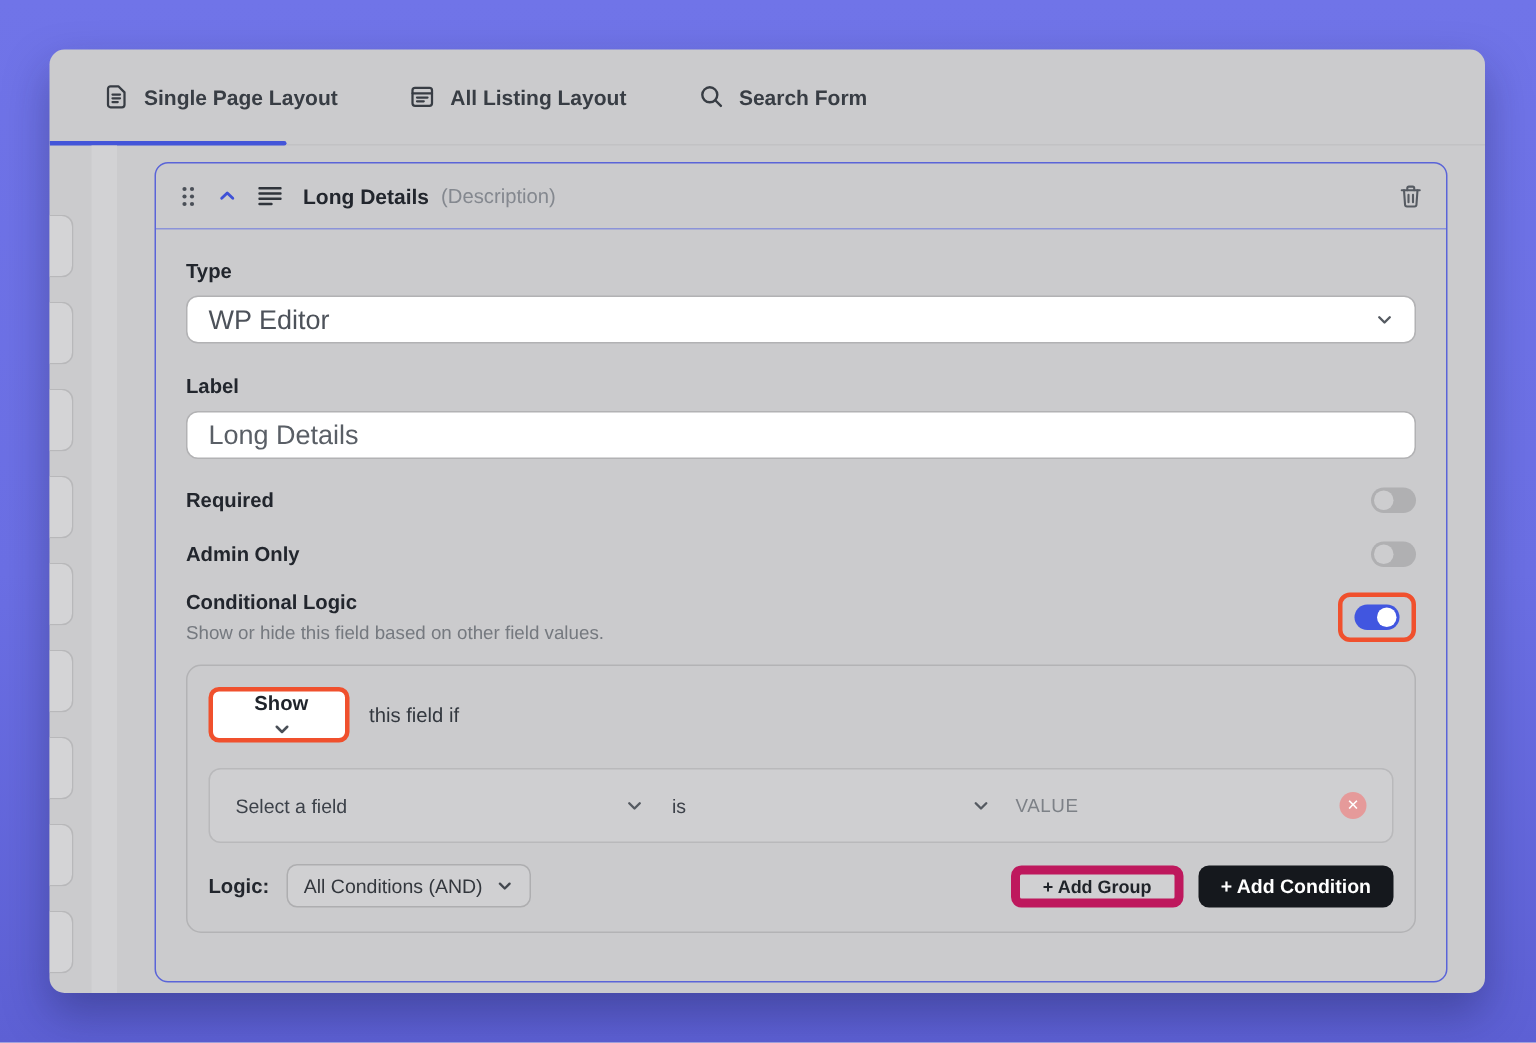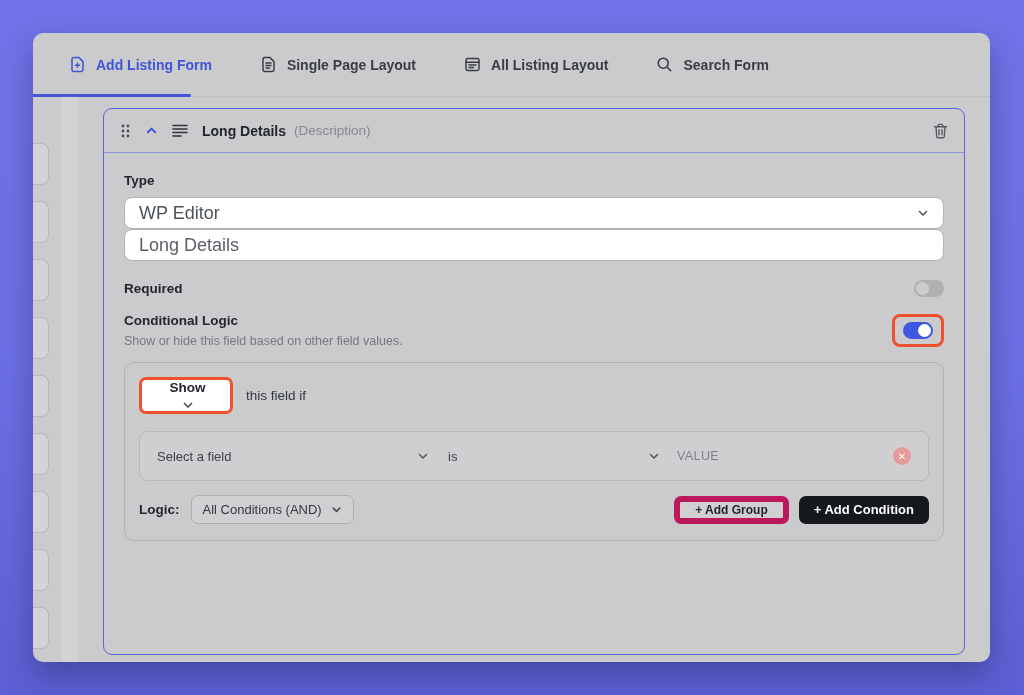--- a/index.html
+++ b/index.html
@@ -129,29 +129,20 @@
     font-family:inherit; font-size:13px; font-weight:700; color:#ffffff;
     padding:0 15px; cursor:pointer;
   }
 </style>
 </head>
 <body>
 
 <div class="card">
 
   <div class="tabbar">
-    <div class="tab active">
-      <span class="t-ic">
-        <svg width="17" height="17" viewBox="0 0 17 17" fill="none" stroke="#3e55d6" stroke-width="1.5" stroke-linecap="round" stroke-linejoin="round">
-          <path d="M3 3.2 a1.7 1.7 0 0 1 1.7-1.7 h5.2 l4.1 4.1 v8.2 a1.7 1.7 0 0 1-1.7 1.7 h-7.6 a1.7 1.7 0 0 1-1.7-1.7 z"></path>
-          <path d="M8.5 7.2 v4 M6.5 9.2 h4"></path>
-        </svg>
-      </span>
-      <span>Add Listing Form</span>
-    </div>
     <div class="tab">
       <span class="t-ic">
         <svg width="17" height="17" viewBox="0 0 17 17" fill="none" stroke="#383d44" stroke-width="1.5" stroke-linecap="round" stroke-linejoin="round">
           <path d="M3 3.2 a1.7 1.7 0 0 1 1.7-1.7 h5.2 l4.1 4.1 v8.2 a1.7 1.7 0 0 1-1.7 1.7 h-7.6 a1.7 1.7 0 0 1-1.7-1.7 z"></path>
           <path d="M6 7 h5 M6 9.5 h5 M6 12 h3.5"></path>
         </svg>
       </span>
       <span>Single Page Layout</span>
     </div>
     <div class="tab">
@@ -228,31 +219,38 @@
         <div class="f-label">Type</div>
         <div class="control">
           <span>WP Editor</span>
           <span style="display:flex">
             <svg width="12" height="12" viewBox="0 0 12 12" fill="none" stroke="#555a61" stroke-width="1.6" stroke-linecap="round" stroke-linejoin="round">
                 <path d="M2.5 4.5 L6 8 L9.5 4.5"></path>
               </svg>
           </span>
         </div>
 
+        <div class="f-label mt">Label</div>
         <div class="control readonly">
           <span style="color:#5a5f66">Long Details</span>
         </div>
 
         <div class="toggle-row">
           <div class="f-label">Required</div>
           <span class="toggle">
               <span class="knob"></span>
             </span>
         </div>
 
+        <div class="toggle-row">
+          <div class="f-label">Admin Only</div>
+          <span class="toggle">
+              <span class="knob"></span>
+            </span>
+        </div>
 
         <div class="toggle-row" style="margin-top:16px">
           <div>
             <div class="f-label">Conditional Logic</div>
             <div class="tr-desc">Show or hide this field based on other field values.</div>
           </div>
           <span class="hl-ring">
             <span class="toggle on">
                 <span class="knob"></span>
               </span>

